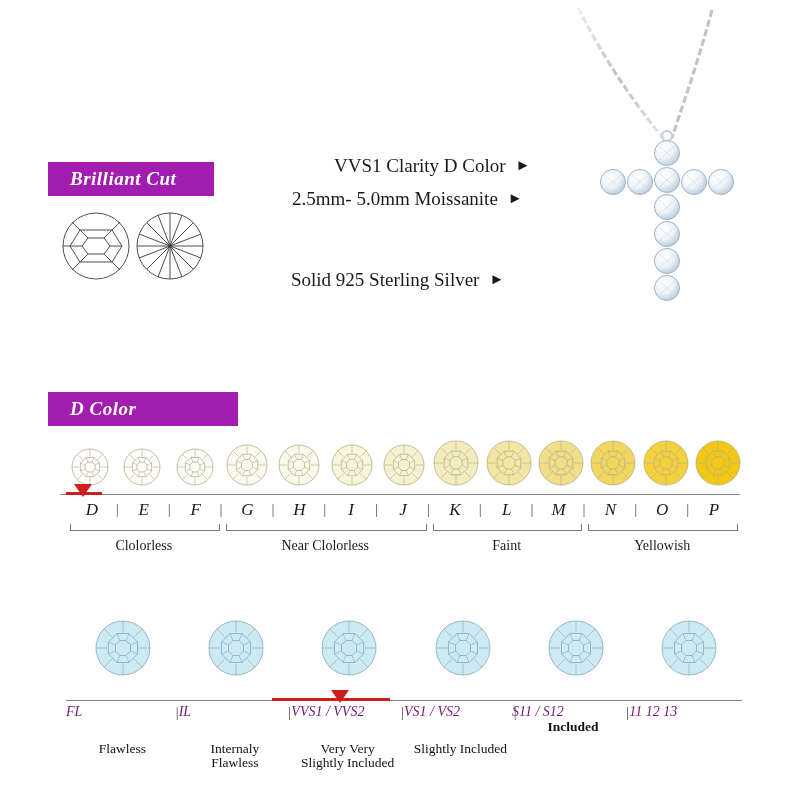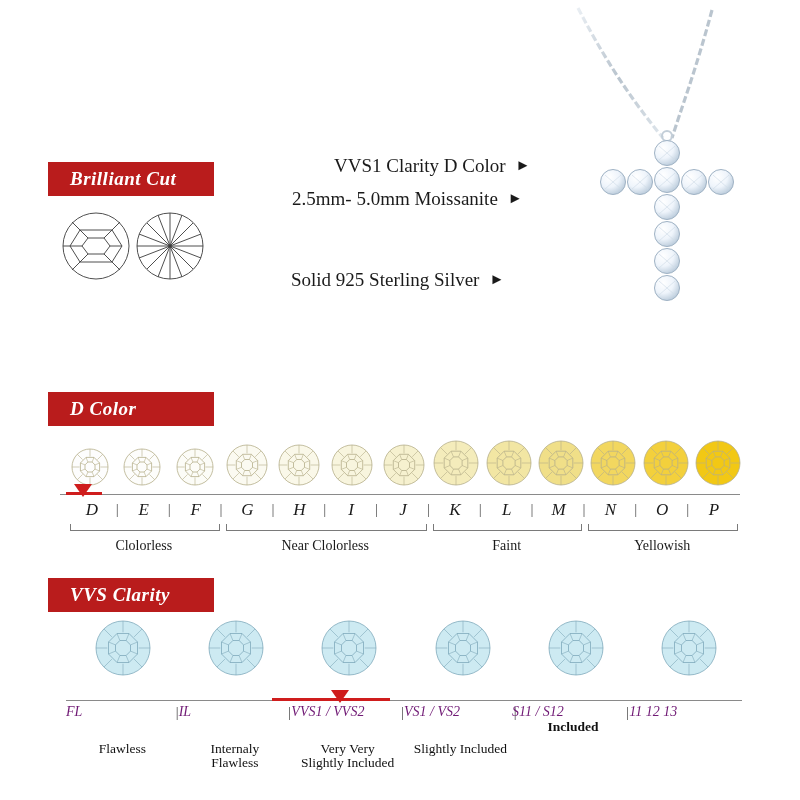--- a/index.html
+++ b/index.html
@@ -9,32 +9,32 @@
     font-family:"Liberation Serif", serif;
     position:relative;
     overflow:hidden;
     color:#111;
   }
   .page{position:absolute;inset:0;}
 
   
   .banner{
     position:absolute;
-    background:#b91c1c;
+    background:#a21caf;
     color:#fff;
     font-weight:bold;
     font-style:italic;
     display:flex;
     align-items:center;
     padding-left:22px;
     letter-spacing:.5px;
     box-sizing:border-box;
   }
   #banner-cut{left:48px;top:162px;width:166px;height:34px;font-size:19px;}
-  #banner-color{left:48px;top:392px;width:166px;height:34px;font-size:19px;}
+  #banner-color{left:48px;top:392px;width:190px;height:34px;font-size:19px;}
   #banner-clarity{left:48px;top:578px;width:166px;height:34px;font-size:19px;}
 
   
   .feature{
     position:absolute;
     font-size:19px;
     white-space:nowrap;
     color:#1a1a1a;
   }
   .feature .arrow{
@@ -184,23 +184,20 @@
         <path d="M213 175 L229 189 M229 175 L213 189"></path>
       </g>
     </svg>
   </div>
 
   <div class="banner" id="banner-cut">
     <span>Brilliant Cut</span>
   </div>
   <div class="banner" id="banner-color">
     <span>D  Color</span>
-  </div>
-  <div class="banner" id="banner-clarity">
-    <span>VVS  Clarity</span>
   </div>
 
   <div class="feature" id="feature-0">
     <span>VVS1 Clarity D Color</span><span class="arrow">►</span>
   </div>
   <div class="feature" id="feature-1">
     <span>2.5mm- 5.0mm  Moissanite</span><span class="arrow">►</span>
   </div>
   <div class="feature" id="feature-2">
     <span>Solid 925 Sterling Silver</span><span class="arrow">►</span>

